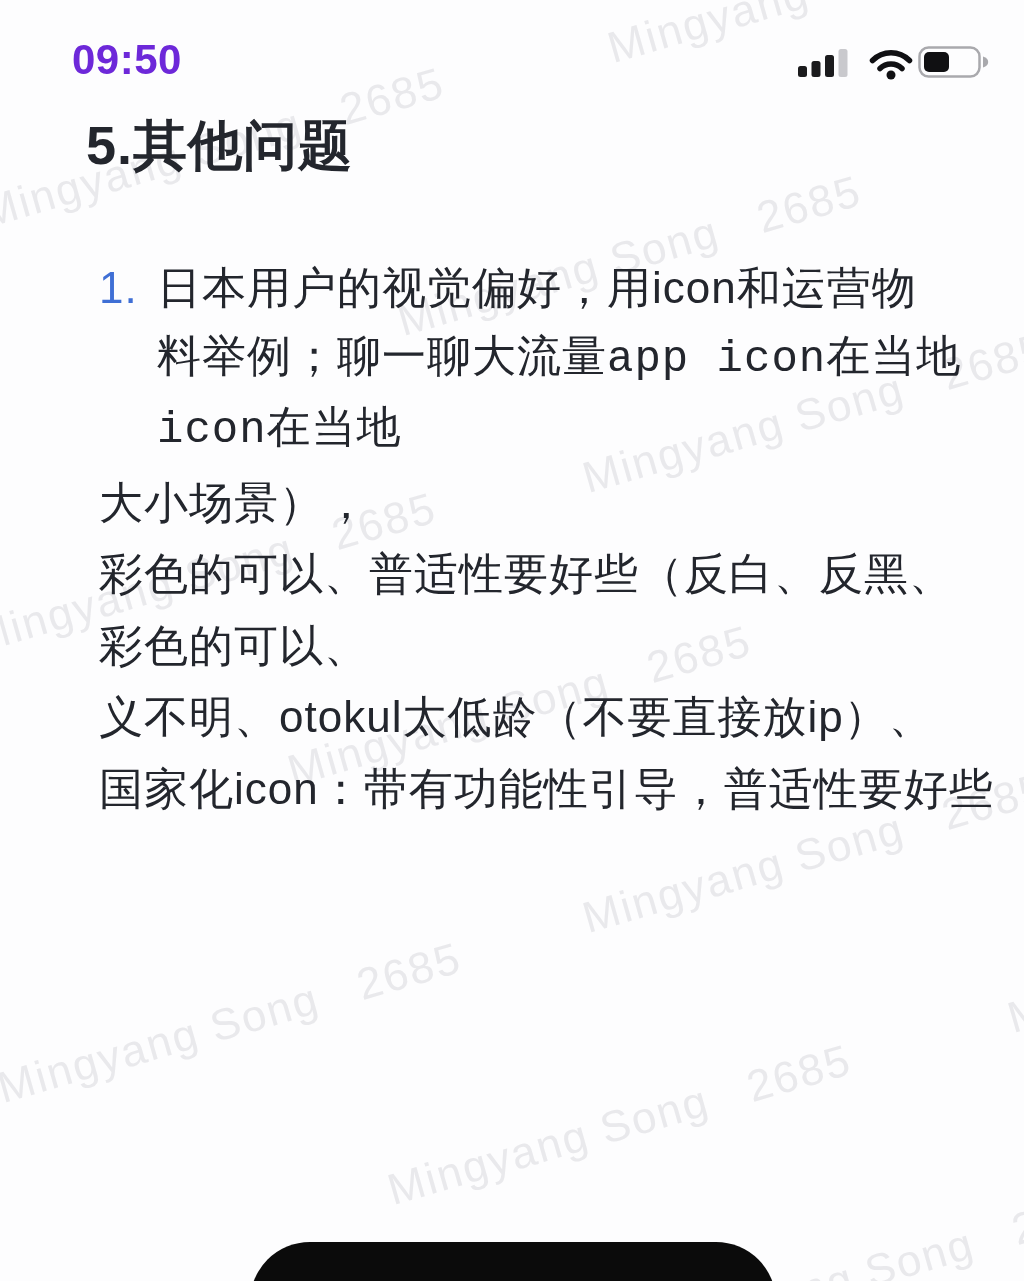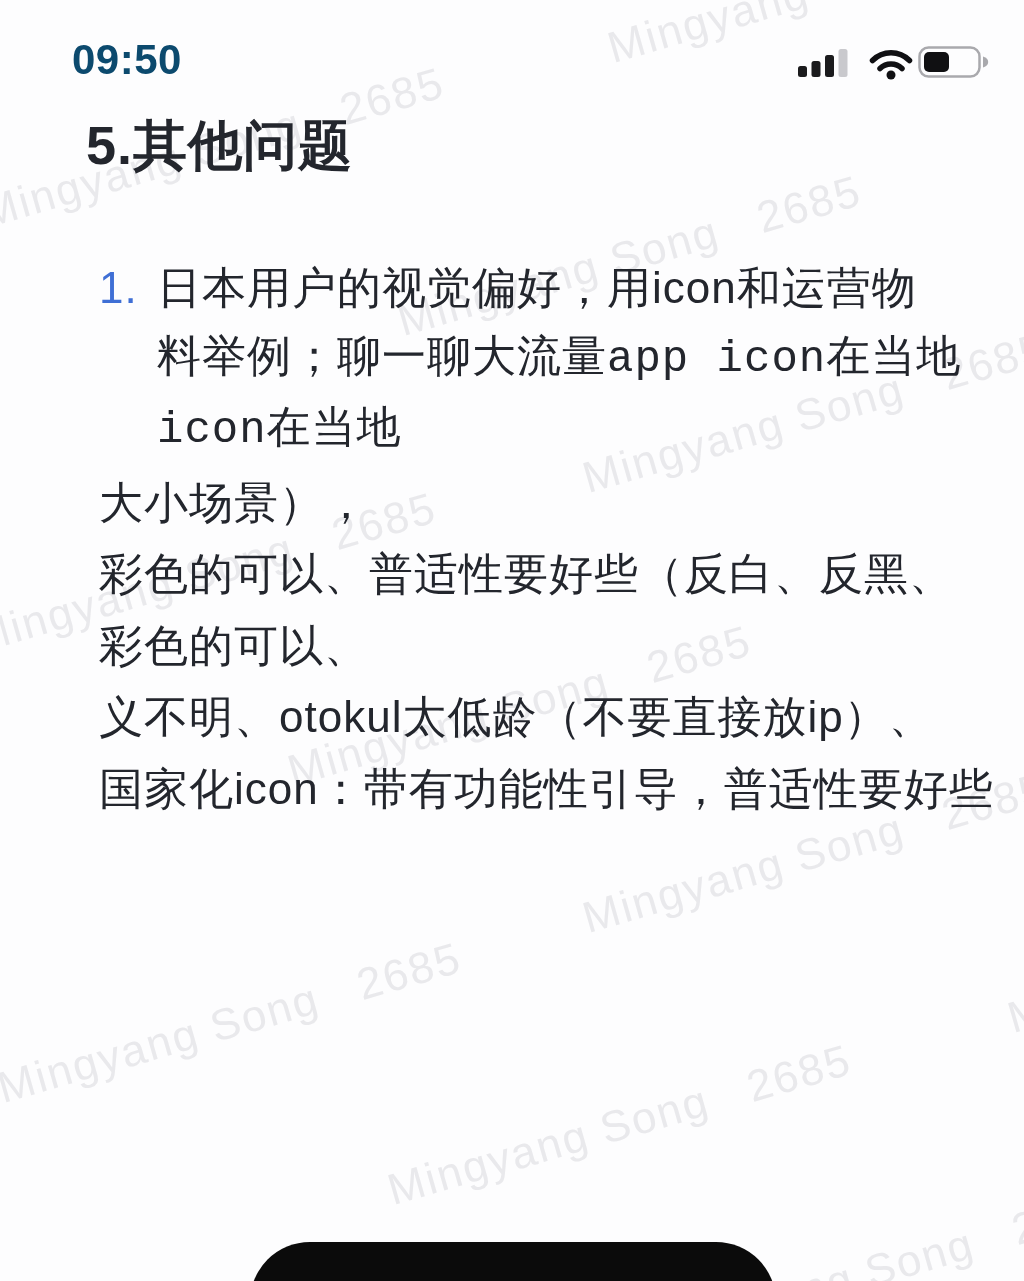--- a/index.html
+++ b/index.html
@@ -7,21 +7,21 @@
     position:relative;
     width:1024px;height:1281px;
     background:#fdfdfe;
     overflow:hidden;
     font-family:"Liberation Sans","DejaVu Sans",sans-serif;
     color:#23262d;
   }
   
   .time{
     position:absolute;left:72px;top:36px;
-    font-size:42px;font-weight:600;color:#0c4a6e;
+    font-size:42px;font-weight:600;color:#6d28d9;
     letter-spacing:.5px;
   }
   .sb-icon{position:absolute;}
   .icon-cell{left:798px;top:47px;}
   .icon-wifi{left:868px;top:46px;}
   .icon-batt{left:918px;top:46px;}
   
   .wm-layer{position:absolute;inset:0;z-index:1;pointer-events:none;}
   .wm{
     position:absolute;

